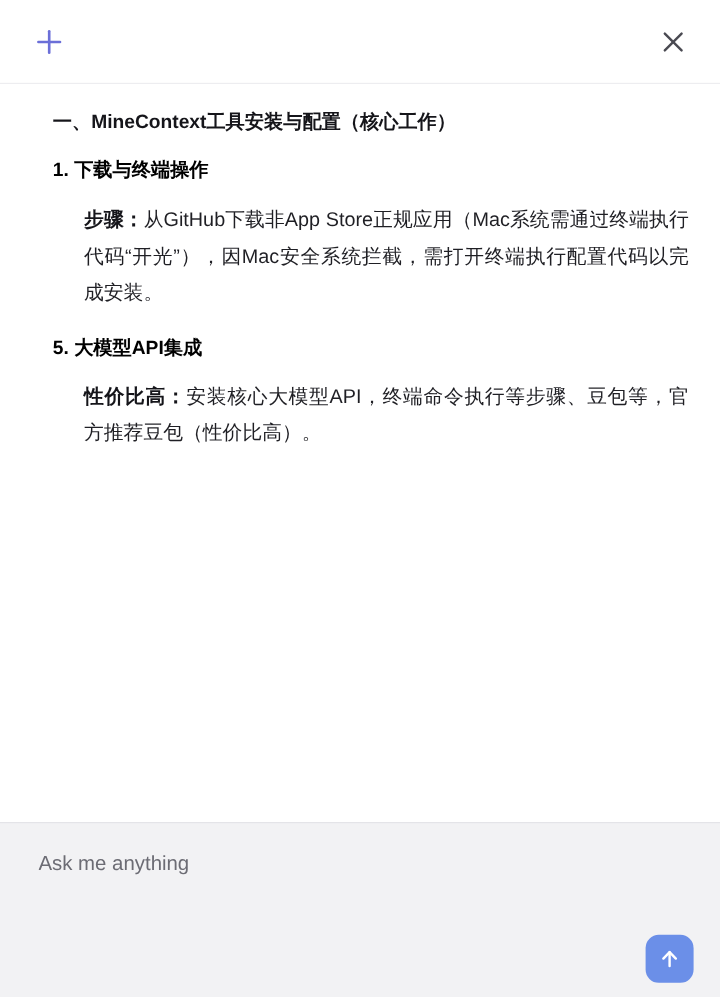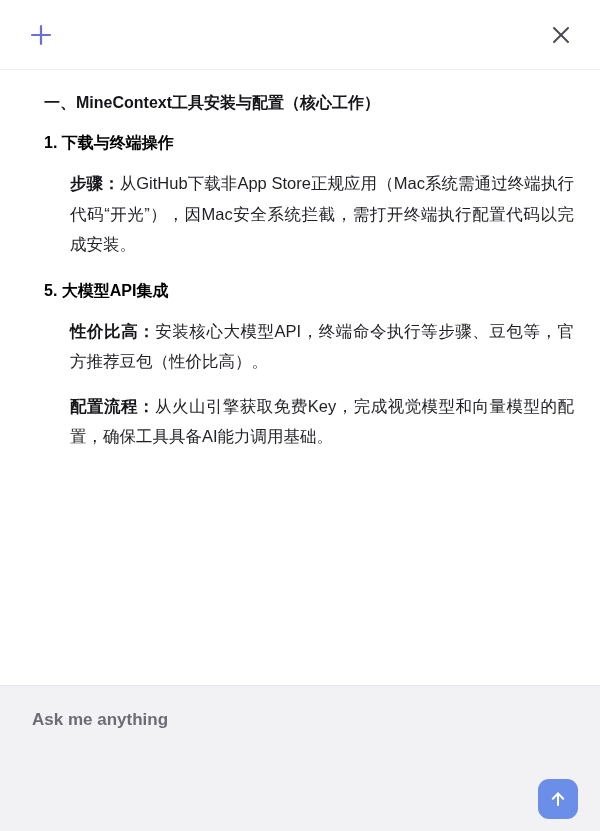--- a/index.html
+++ b/index.html
@@ -125,21 +125,20 @@
   .composer-input {
     width: 100%;
     border: none;
     outline: none;
     background: transparent;
     font-family: "Liberation Sans", sans-serif;
     font-size: 17px;
     color: #3c3c43;
     padding: 0;
     margin: 0;
-    font-weight: bold;
   }
   .composer-input::placeholder {
     color: #6c6c74;
     opacity: 1;
   }
   .send-btn {
     position: absolute;
     right: 22px;
     bottom: 12px;
     width: 40px;
@@ -189,23 +188,20 @@
 
     <div class="block-gap"></div>
 
     <div class="sub-block">
       <div class="h-sub">5. 大模型API集成</div>
 
       <p class="para">
         <span class="lead">性价比高：</span><span>安装核心大模型API，终端命令执行等步骤、豆包等，官方推荐豆包（性价比高）。</span>
       </p>
 
-      <p class="para">
-        <span class="lead">配置流程：</span><span>从火山引擎获取免费Key，完成视觉模型和向量模型的配置，确保工具具备AI能力调用基础。</span>
-      </p>
     </div>
 
   </div>
 
   <div class="composer">
     <input class="composer-input" type="text" placeholder="Ask me anything" style="">
     <div class="send-btn">
       <svg width="20" height="20" viewBox="0 0 20 20">
         <line x1="10" y1="16" x2="10" y2="4.5" stroke="#ffffff" stroke-width="2" stroke-linecap="round"></line>
         <polyline points="4.8,9.8 10,4.4 15.2,9.8" fill="none" stroke="#ffffff" stroke-width="2" stroke-linecap="round" stroke-linejoin="round"></polyline>

